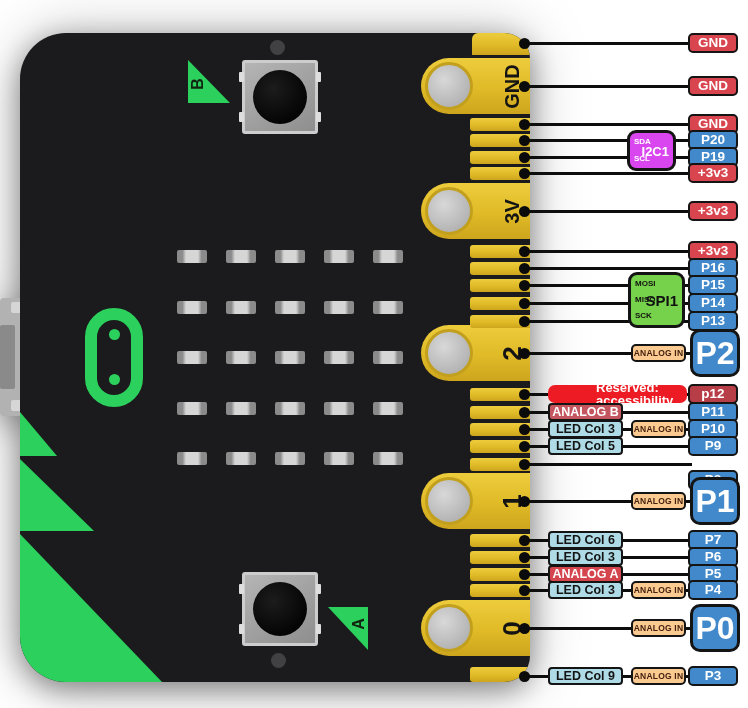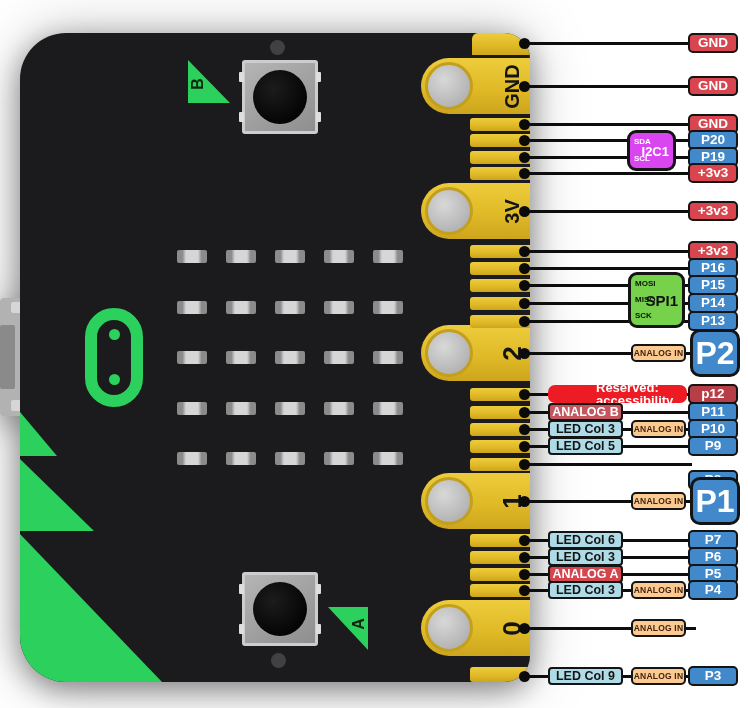--- a/index.html
+++ b/index.html
@@ -287,13 +287,14 @@
     <div class="pbox gpio" style="top: 419px;">P10</div>
     <div class="pbox gpio" style="top: 436px;">P9</div>
     <div class="pbox gpio" style="top: 470px;">P8</div>
     <div class="pbox gpio" style="top: 530px;">P7</div>
     <div class="pbox gpio" style="top: 547px;">P6</div>
     <div class="pbox gpio" style="top: 564px;">P5</div>
     <div class="pbox gpio" style="top: 580px;">P4</div>
     <div class="pbox gpio" style="top: 666px;">P3</div>
     <div class="bigbox" style="top: 329px;">P2</div>
     <div class="bigbox" style="top: 477px;">P1</div>
+    <div class="bigbox" style="top: 604px;">P0</div>
   </div>
 
 </body></html>

